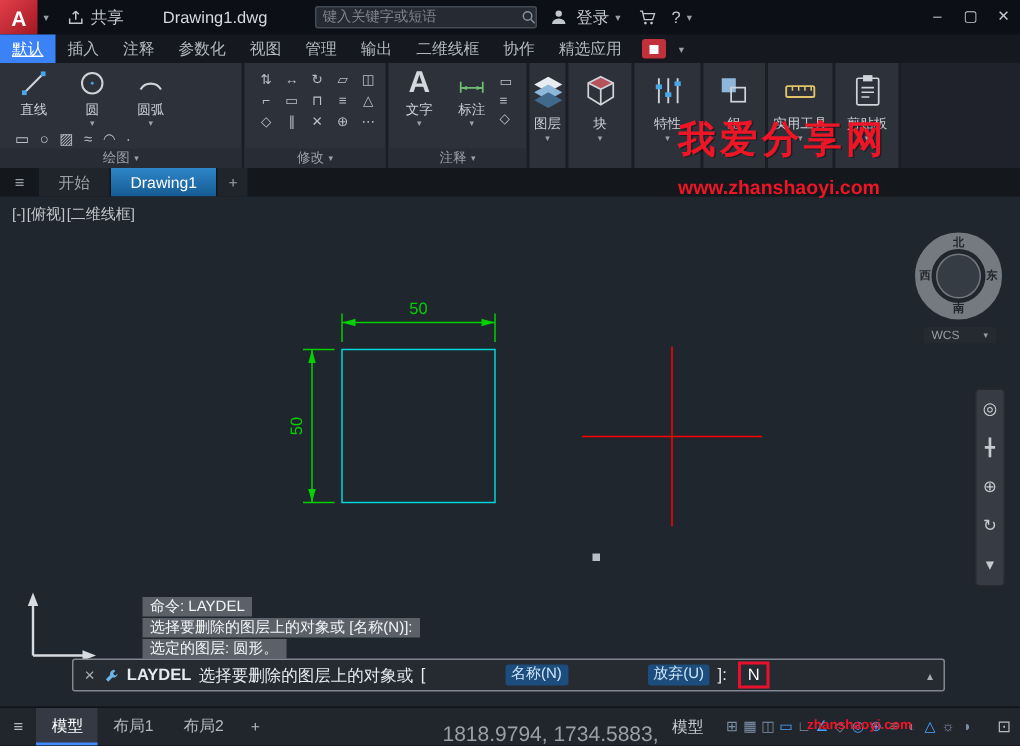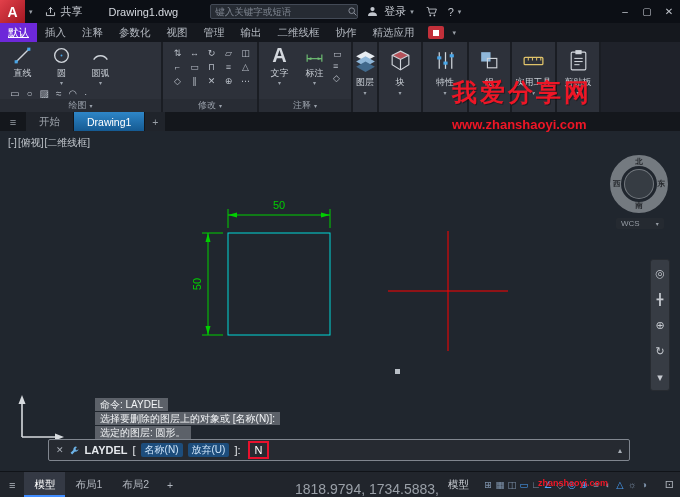--- a/index.html
+++ b/index.html
@@ -20,21 +20,21 @@
   .searchbox input::placeholder { color:#7e8590; }
   .searchbox svg { width:11px; height:11px; flex:0 0 auto; }
   .signin { margin-left:4px; cursor:pointer;text-align:right; }
   .help-q { margin-left:8px; cursor:pointer; color:#c2c6cd; font-size:11px; }
   .win-btns { margin-left:auto; display:flex; height:23px; }
   .win-btn { width:22px; display:flex; align-items:center; justify-content:center; font-size:10px; color:#c2c6cd; cursor:pointer; }
 
   
   .ribbon-tabs { position:absolute; top:23px; left:0; right:0; height:19px; background:#15181e; display:flex; align-items:stretch; font-size:10.5px; color:#b4b9c1; }
   .rtab { padding:0 8px; display:flex; align-items:center; cursor:pointer; white-space:nowrap; }
-  .rtab.active { background:#6d28d9; color:#fff;text-decoration:underline; }
+  .rtab.active { background:#3b82f6; color:#fff;text-decoration:underline; }
   .red-chip { width:16px; height:13px; background:#c2303a; border-radius:2px; display:flex; align-items:center; justify-content:center; margin:3px 5px; cursor:pointer; }
   .red-chip i { width:6px; height:6px; background:#fff; display:block; }
   .rt-caret { display:flex; align-items:center; font-size:7px; color:#9aa0a8; padding:0 4px; cursor:pointer; }
 
   
   .ribbon { position:absolute; top:42px; left:0; right:0; height:70px; background:#1a1d23; display:flex; }
   .panel { position:relative; background:#2d313a; border-right:2px solid #1a1d23; height:70px; flex:0 0 auto; }
   .panel-label { position:absolute; bottom:0; left:0; right:0; height:13px; display:flex; align-items:center; justify-content:center; gap:3px; font-size:9px; color:#9aa1ab; background:#282c34; cursor:pointer; }
   .panel-label i { font-style:normal; font-size:6px; }
   .tools-row { display:flex; padding:3px 2px 0 4px; gap:2px; }
@@ -85,21 +85,21 @@
   .hist { position:absolute; left:95px; font-size:10px; color:#f2f4f6; background:rgba(99,104,112,.9); padding:0 5px; line-height:13px; white-space:nowrap; z-index:3; }
   .h1 { top:267px; } .h2 { top:281px; } .h3 { top:295px; }
 
   
   .cmdbar { position:absolute; left:48px; top:308px; width:582px; height:22px; background:#262a31; border:1px solid #80868f; border-radius:2px; display:flex; align-items:center; padding:0 7px; gap:5px; font-size:11px; color:#e6e9ed; z-index:4; }
   .cmd-x { color:#a7adb5; font-size:9px; cursor:pointer; }
   .cmd-wrench { display:inline-flex; cursor:pointer; }
   .cmd-wrench svg { width:11px; height:11px; }
   .cmd-name { font-weight:bold; white-space:nowrap; }
   .cmd-prompt, .cmd-br { white-space:nowrap; }
-  .cmd-opt { background:#1d4d7c; color:#cfe5fa; border-radius:2px; padding:0 4px; font-size:10px; line-height:14px; cursor:pointer; white-space:nowrap; }
+  .cmd-opt { background:#1d4d7c; color:#cfe5fa; border-radius:2px; padding:0 4px; font-size:10px; line-height:14px; cursor:pointer; white-space:nowrap;margin-left:48px; }
   .cmd-input { border:2px solid #e8112d; padding:0 5px; line-height:14px; font-size:11px; color:#fff; margin-left:2px; cursor:text; }
   .cmd-up { margin-left:auto; color:#a7adb5; font-size:8px; cursor:pointer; }
 
   
   .statusbar { position:absolute; left:0; right:0; bottom:0; height:26px; background:#21252c; border-top:1px solid #101318; display:flex; align-items:center; font-size:10.5px; color:#b4b9c1; }
   .sb-menu { padding:0 9px; font-size:11px; cursor:pointer; }
   .sb-tab { padding:0 10px; line-height:25px; cursor:pointer; white-space:nowrap; }
   .sb-tab.active { background:#343944; color:#fff; box-shadow:inset 0 -2px 0 #3f8cff; }
   .sb-plus { padding:0 8px; cursor:pointer; }
   .sb-coords { position:absolute; left:290px; width:154px; text-align:center; color:#9aa0a8; font-size:14px; cursor:pointer;margin-top:24px; }
@@ -419,20 +419,21 @@
     <div class="hist h3">选定的图层: 圆形。</div>
 
     <div class="cmdbar">
       <span class="cmd-x">✕</span>
       <span class="cmd-wrench">
         <svg viewBox="0 0 14 14">
             <path d="M9 2 a3.5 3.5 0 0 0 -3.4 4.4 L2 10 l2 2 3.6 -3.6 A3.5 3.5 0 0 0 12 5 L10 7 8 5 10 3 Z" fill="#6db3e8"></path>
           </svg>
       </span>
       <span class="cmd-name">LAYDEL</span>
+      <span class="cmd-prompt">选择要删除的图层上的对象或</span>
       <span class="cmd-br">[</span>
       <span class="cmd-opt">名称(N)</span>
       <span class="cmd-opt">放弃(U)</span>
       <span class="cmd-br">]:</span>
       <span class="cmd-input">N</span>
       <span class="cmd-up">▴</span>
     </div>
   </div>
 
   <div class="statusbar">

